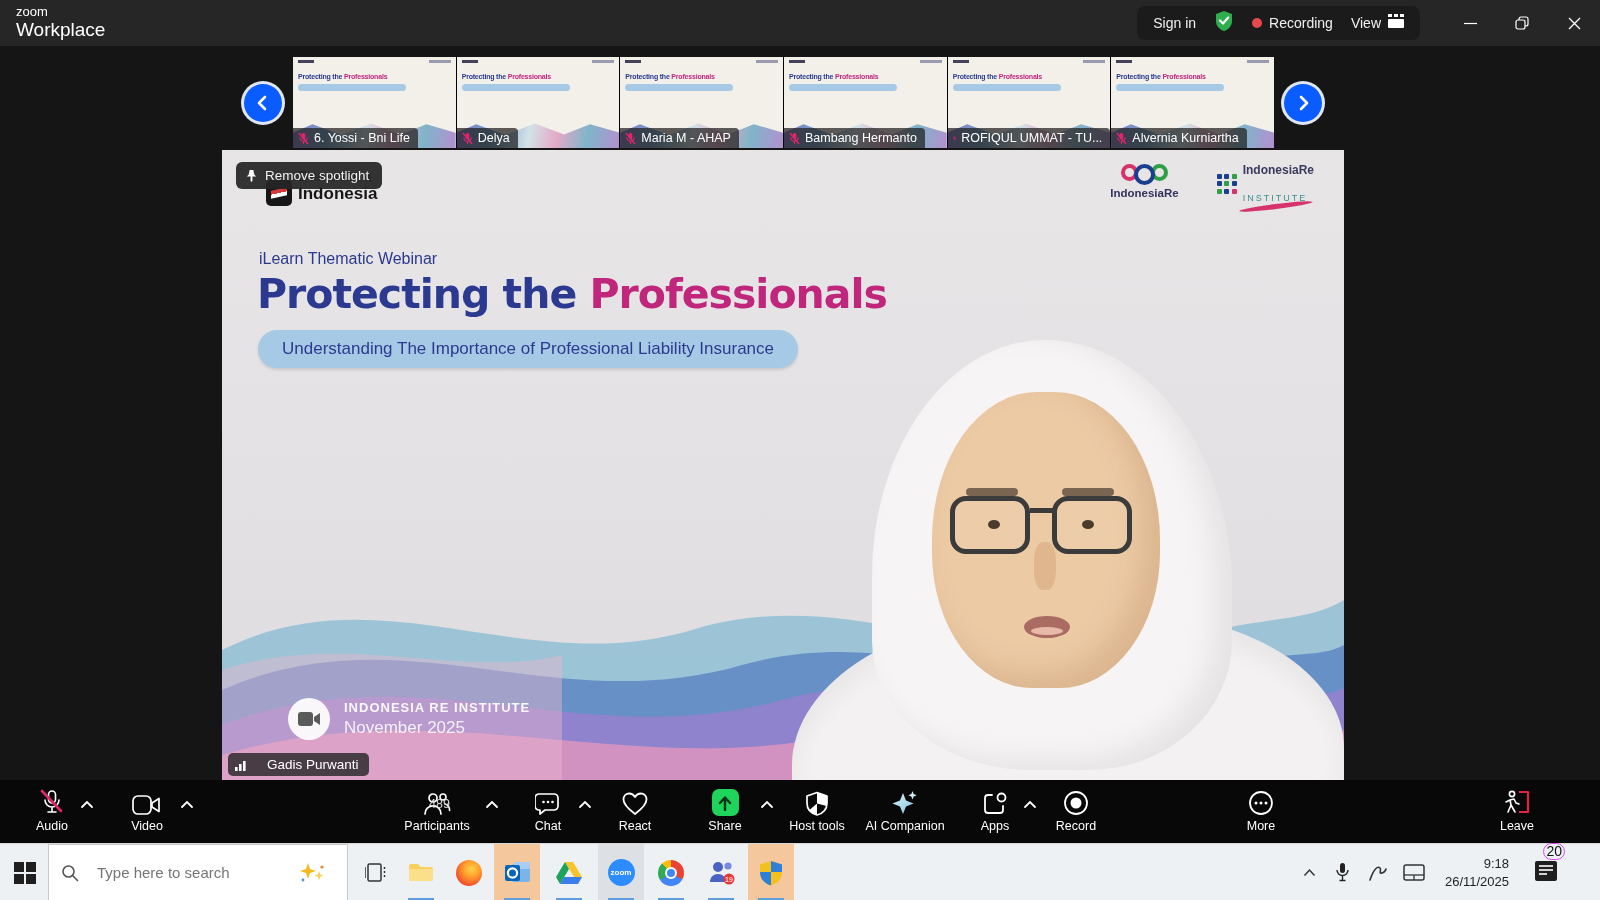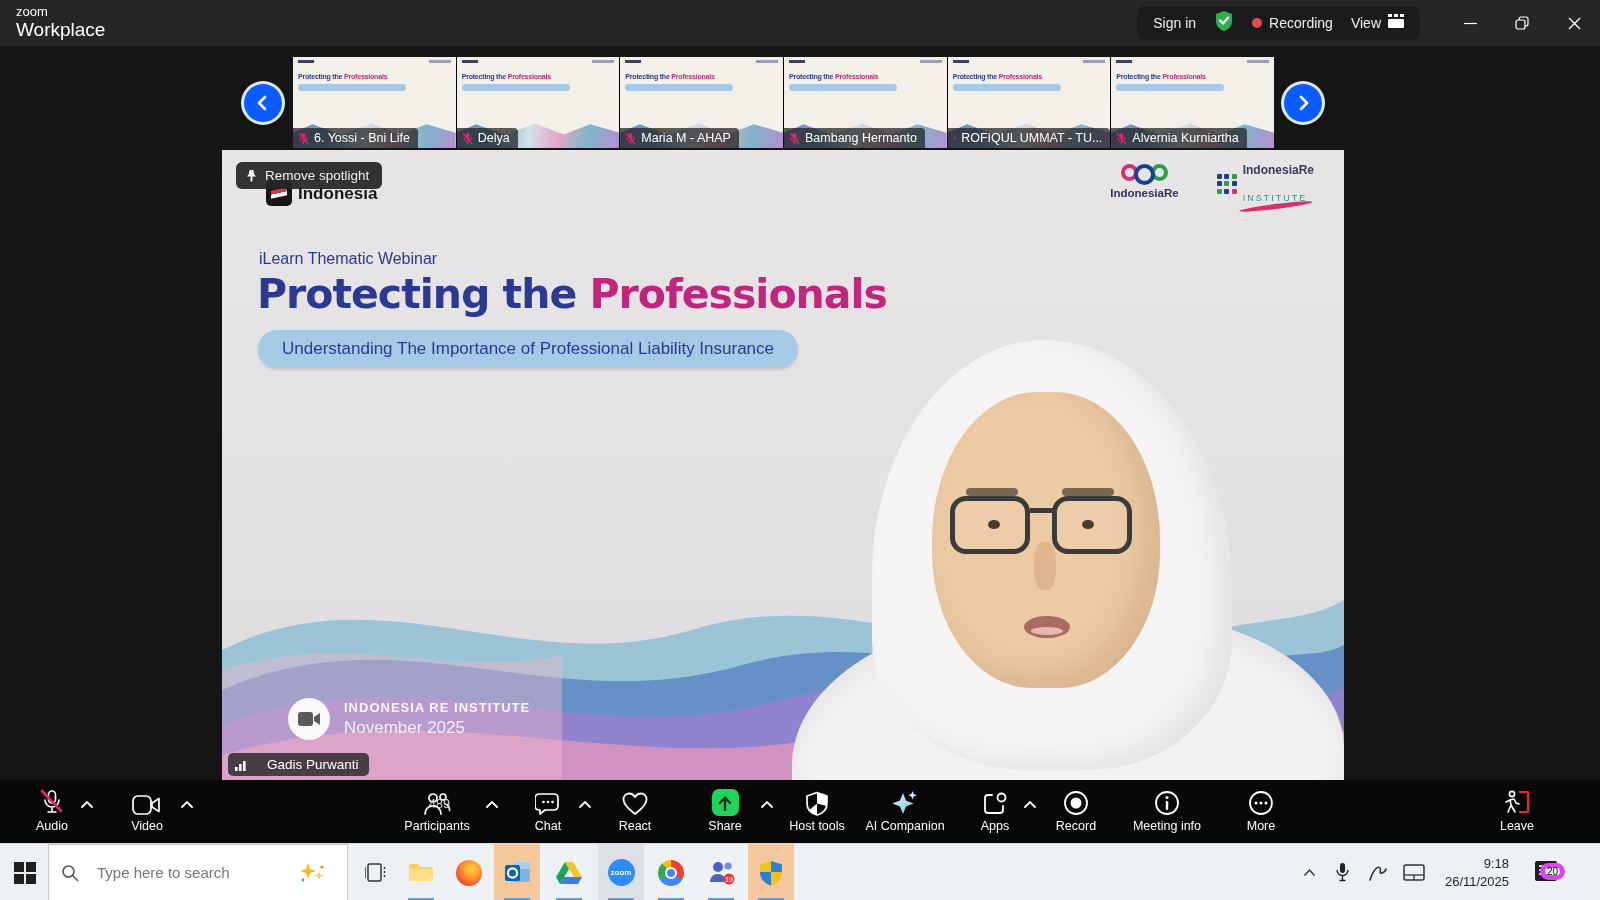--- a/index.html
+++ b/index.html
@@ -119,22 +119,22 @@
   .tk { position:absolute; top:0; height:57px; display:flex; align-items:center; justify-content:center; }
   .searchbox { position:absolute; left:48px; top:0; width:300px; height:57px; background:#fff;
     border:1px solid #c9c9c9; display:flex; align-items:center; gap:18px; padding:0 12px; }
   .searchbox input { border:none; outline:none; font-size:15px; color:#444; width:180px; background:transparent;
     font-family:"Liberation Sans", sans-serif; }
   .appslot { width:46px; }
   .hl-orange { background:#f4c79d; }
   .hl-gray { background:#dde1e6; }
   .openline { position:absolute; bottom:0; left:50%; width:26px; margin-left:-13px; height:3px; background:#5f9edc; }
   .clock { text-align:right; font-size:13px; color:#1f1f1f; line-height:1.35; }
-  .badge { position:absolute; right:-7px; bottom:6px; min-width:17px; height:17px; border-radius:9px;
-    background:#eef1f4; border:5px solid #d946ef; color:#111; font-size:10px; display:flex; align-items:center;
+  .badge { position:absolute; right:-7px; bottom:26px; min-width:17px; height:17px; border-radius:9px;
+    background:#eef1f4; border:1px solid #d946ef; color:#111; font-size:14px; display:flex; align-items:center;
     justify-content:center; padding:0 2px; }
 </style>
 </head>
 <body>
 
 <div class="titlebar">
   <div class="brand">
     <div class="b1">zoom</div>
     <div class="b2">Workplace</div>
   </div>
@@ -527,30 +527,20 @@
   <div class="tbi" style="left:1076px">
     <div class="ic">
       <svg width="26" height="26" viewBox="0 0 26 26">
           <circle cx="13" cy="13" r="11" fill="none" stroke="#fff" stroke-width="1.8"></circle>
           <circle cx="13" cy="13" r="5.5" fill="#fff"></circle>
         </svg>
     </div>
     <div class="lb">Record</div>
   </div>
 
-  <div class="tbi" style="left:1167px">
-    <div class="ic">
-      <svg width="26" height="26" viewBox="0 0 26 26">
-          <circle cx="13" cy="13" r="11" fill="none" stroke="#fff" stroke-width="1.8"></circle>
-          <circle cx="13" cy="7.5" r="1.5" fill="#fff"></circle>
-          <rect x="11.8" y="11" width="2.4" height="9" rx="1.2" fill="#fff"></rect>
-        </svg>
-    </div>
-    <div class="lb">Meeting info</div>
-  </div>
 
   <div class="tbi" style="left:1517px">
     <div class="ic">
       <svg width="28" height="26" viewBox="0 0 28 26">
           <path d="M16 2 h9 v20 h-9" fill="none" stroke="#e02540" stroke-width="2.2" stroke-linejoin="round"></path>
           <circle cx="9" cy="4" r="2.6" fill="none" stroke="#fff" stroke-width="1.6"></circle>
           <path d="M5 22 L8 15 L7 10 L11 9 L13 13 L16 14 M7 10 L3 12 M8 15 L12 22" fill="none" stroke="#fff" stroke-width="1.6" stroke-linecap="round" stroke-linejoin="round"></path>
         </svg>
     </div>
     <div class="lb">Leave</div>

